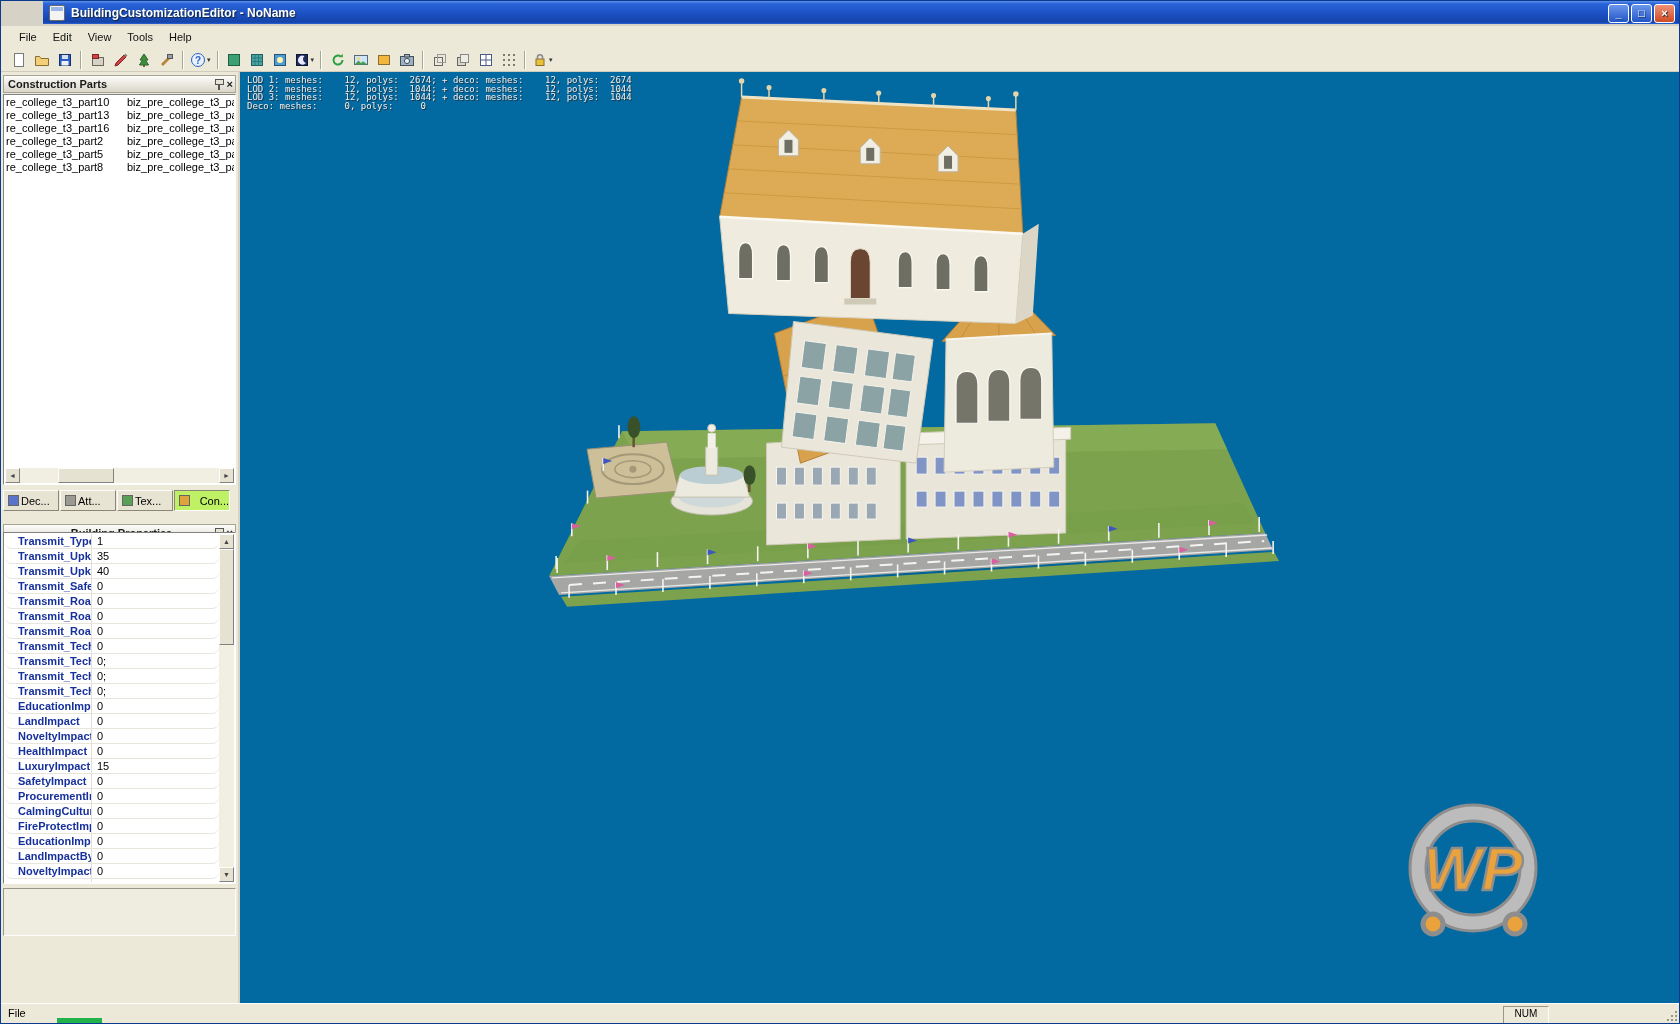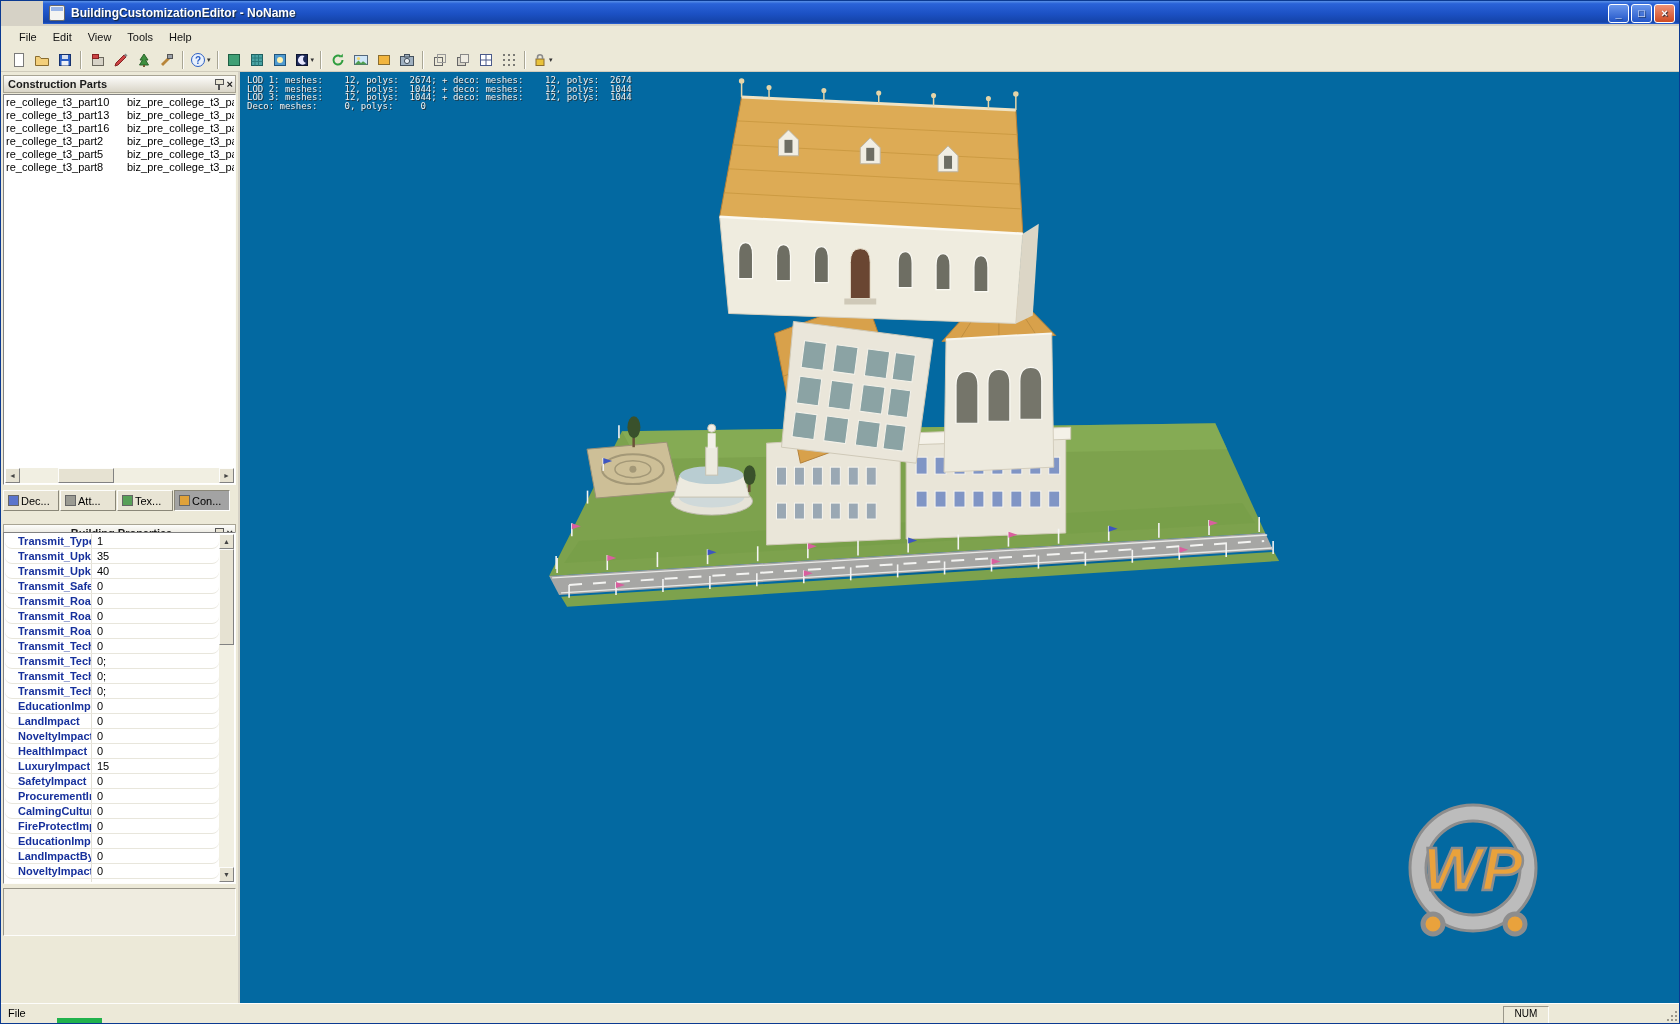--- a/index.html
+++ b/index.html
@@ -48,21 +48,21 @@
 
   .hscroll { position:absolute; left:1px; right:1px; bottom:1px; height:15px; background:#f1efe2; display:flex; }
   .sbtn { width:15px; height:15px; background:#e6e2d2; border:1px solid; border-color:#fdfdfb #828282 #828282 #fdfdfb;
     font-size:7px; line-height:13px; text-align:center; color:#444; flex:none; }
   .htrack { flex:1; position:relative; }
   .hthumb { position:absolute; left:38px; width:56px; top:0; height:15px; background:#e6e2d2; border:1px solid; border-color:#fdfdfb #828282 #828282 #fdfdfb; }
 
   .tabrow { position:absolute; left:2px; top:418px; height:21px; display:flex; gap:1px; }
   .tab-btn { width:56px; height:21px; background:#e8e4d4; border:1px solid; border-color:#fdfdfb #8a8778 #8a8778 #fdfdfb;
     display:flex; align-items:center; padding-left:4px; font-size:11px; gap:2px; }
-  .tab-btn.active { background:#a3a3a3; border-color:#8a8778 #fdfdfb #fdfdfb #8a8778; }
+  .tab-btn.active { background:#bef264; border-color:#8a8778 #fdfdfb #fdfdfb #8a8778;justify-content:space-between; }
   .tab-ic { width:11px; height:11px; border:1px solid #666; flex:none; }
   .ti-decals { background:#5a74cc; } .ti-attachments { background:#9a9a92; }
   .ti-textures { background:#58a058; } .ti-construction { background:#e0a23a; }
   .tab-lb { overflow:hidden; white-space:nowrap; }
 
   .props-box { position:absolute; left:2px; right:2px; top:460px; height:352px; background:#fff; border:1px solid; border-color:#828282 #fdfdfb #fdfdfb #828282; overflow:hidden; }
   .propgrid { position:absolute; left:1px; top:1px; right:16px; bottom:1px; overflow:hidden; }
   .prow { display:flex; height:15px; border-bottom:1px solid #e8e6dc; font-size:11px; line-height:14px;border-radius:7px; }
   .pname { width:87px; padding-left:13px; font-weight:bold; color:#16309c; border-right:1px solid #e2e0d6; overflow:hidden; white-space:nowrap; flex:none; }
   .pval { padding-left:5px; overflow:hidden; white-space:nowrap; color:#000; }

